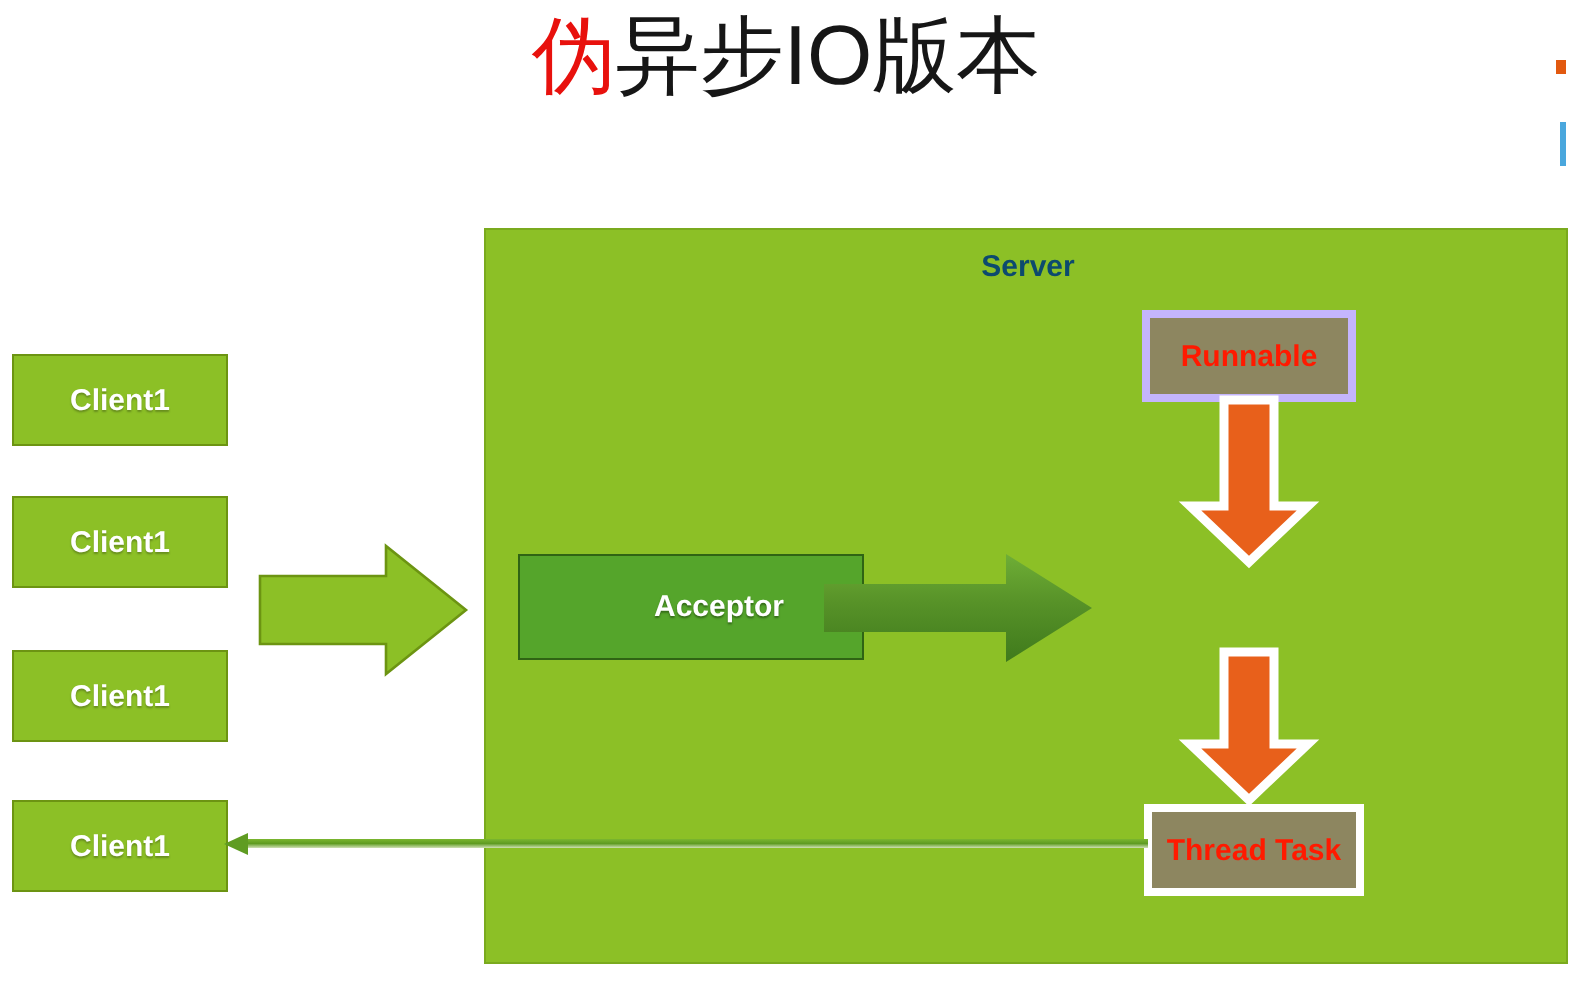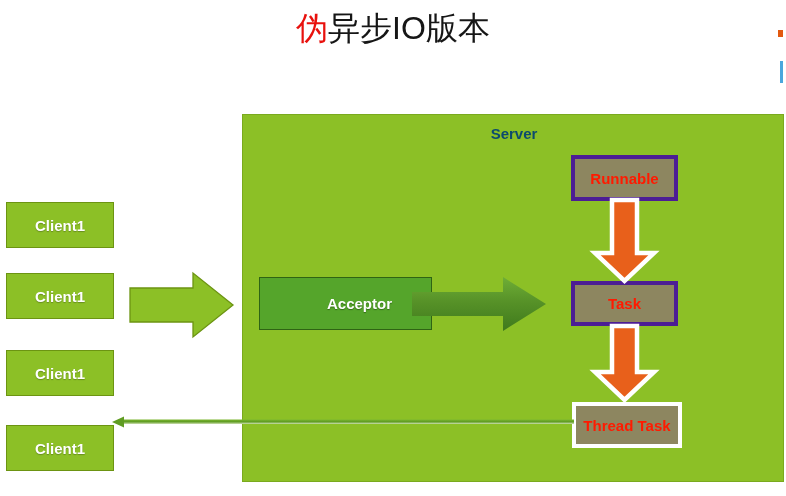--- a/index.html
+++ b/index.html
@@ -22,21 +22,21 @@
     background: #ffffff;
   }
 
   
   #title {
     position: absolute;
     left: 0;
     top: 6px;
     width: 786px;
     text-align: center;
-    font-size: 32px;
+    font-size: 42px;
     line-height: 44px;
     font-weight: 400;
     color: #161616;
     white-space: nowrap;
     letter-spacing: 0px;
   }
   #title .accent { color: #e8110d; }
 
   
   .client-box {
@@ -47,21 +47,20 @@
     background: #8cc026;
     border: 1px solid #6c9412;
     box-sizing: border-box;
     color: #ffffff;
     font-size: 15px;
     font-weight: 600;
     display: flex;
     align-items: center;
     justify-content: center;
     text-shadow: 0 1px 1px rgba(60,80,20,0.45);
-    margin-top: 25px;
   }
   #client-1 { top: 177px; }
   #client-2 { top: 248px; }
   #client-3 { top: 325px; }
   #client-4 { top: 400px; }
 
   
   #server-box {
     position: absolute;
     left: 242px;
@@ -100,21 +99,21 @@
     align-items: center;
     justify-content: center;
     text-shadow: 0 1px 1px rgba(20,50,5,0.5);
     padding-left: 28px;
   }
 
   
   .tan-box {
     position: absolute;
     background: #8d8660;
-    border: 4px solid #4c1d95;
+    border: 4px solid #c4b5fd;
     box-sizing: border-box;
     color: #ff1a00;
     font-size: 15px;
     font-weight: 700;
     display: flex;
     align-items: center;
     justify-content: center;
   }
   #runnable-box { left: 571px; top: 155px; width: 107px; height: 46px; }
   #task-box     { left: 571px; top: 281px; width: 107px; height: 45px; }
@@ -161,21 +160,20 @@
   </div>
 
   <div class="client-box" id="client-1">Client1</div>
   <div class="client-box" id="client-2">Client1</div>
   <div class="client-box" id="client-3">Client1</div>
   <div class="client-box" id="client-4">Client1</div>
 
   <div id="acceptor-box">Acceptor</div>
 
   <div class="tan-box" id="runnable-box">Runnable</div>
-  <div class="tan-box" id="task-box">Task</div>
   <div class="tan-box" id="threadpool-box">Thread Task</div>
 
   <svg class="svg-layer" viewBox="0 0 786 496" xmlns="http://www.w3.org/2000/svg">
     <defs>
       <linearGradient id="gradGreenArrow" x1="0" y1="0" x2="0" y2="1">
         <stop offset="0%" stop-color="#6fae36"></stop>
         <stop offset="45%" stop-color="#579228"></stop>
         <stop offset="100%" stop-color="#3f7a1c"></stop>
       </linearGradient>
       <linearGradient id="gradLineGreen" x1="0" y1="0" x2="0" y2="1">

